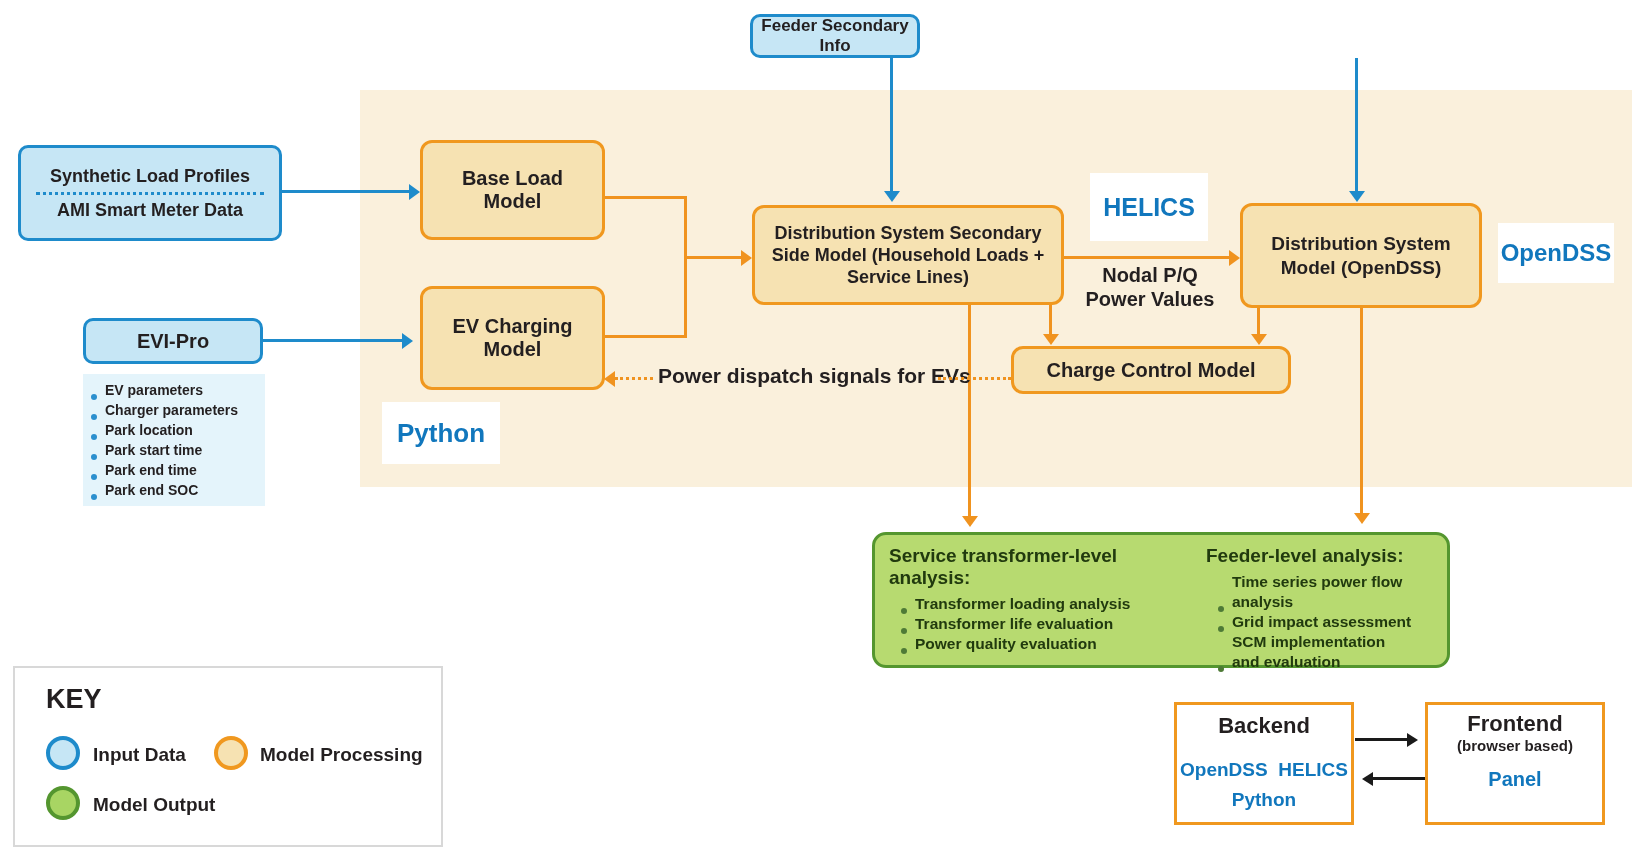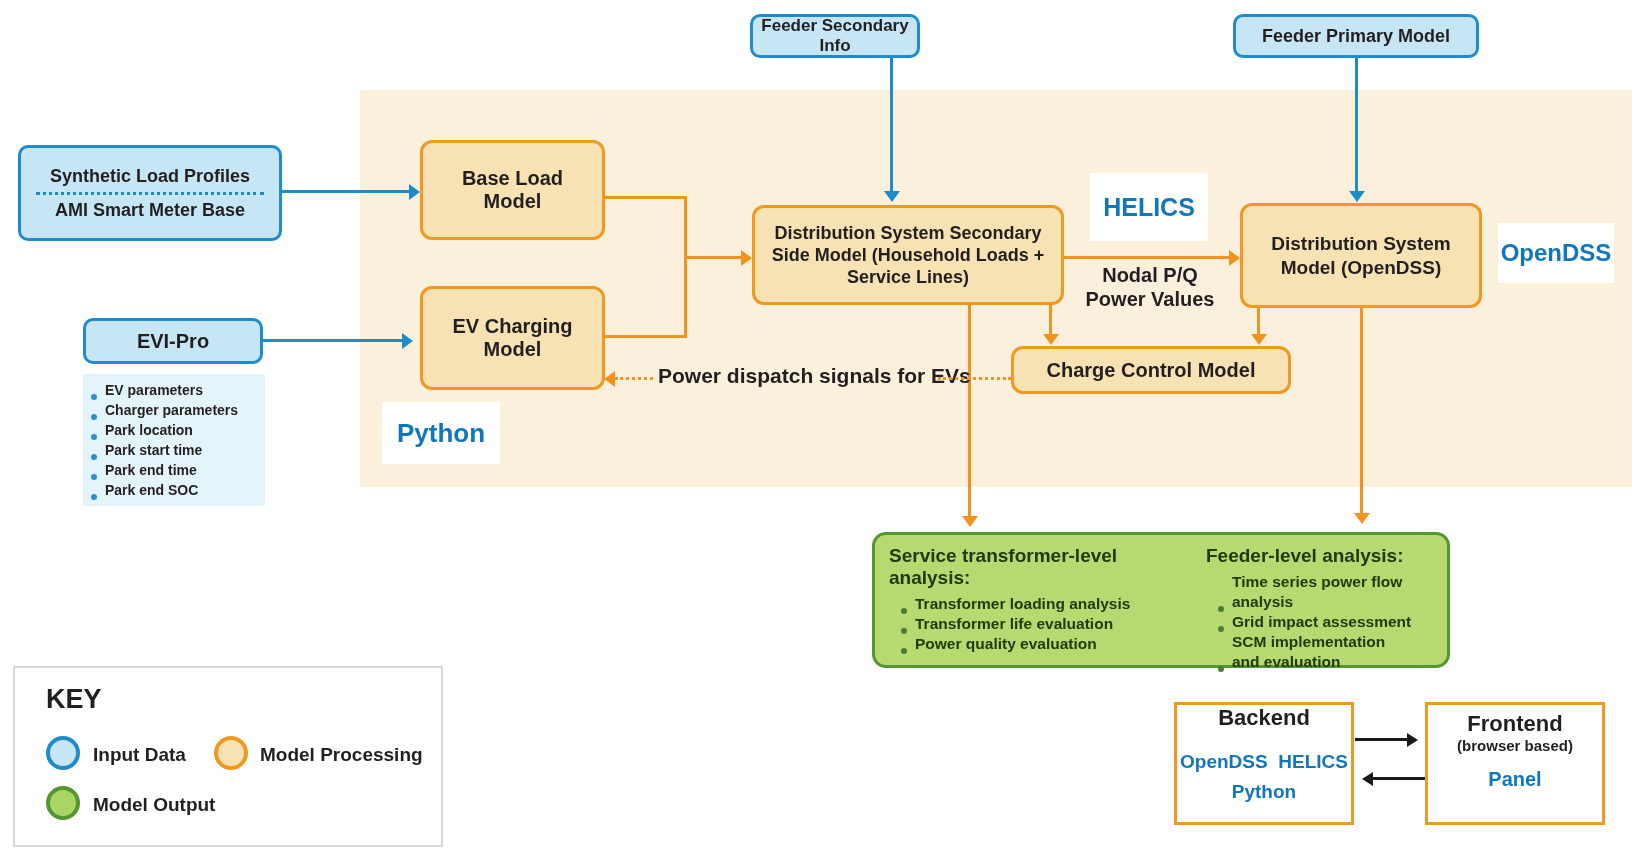--- a/index.html
+++ b/index.html
@@ -58,33 +58,30 @@
 </head>
 <body>
 
 <div id="stage">
 
   <div class="abs beige" style="left:360px;top:90px;width:1272px;height:397px;"></div>
 
   <div class="abs bluebox" style="left:750px;top:14px;width:170px;height:44px;font-size:17px;align-items:center;">
     <span>Feeder Secondary Info</span>
   </div>
-  <div class="abs bluebox" style="left:1233px;top:14px;width:246px;height:44px;font-size:18px;">
-    <span>Feeder Primary Model</span>
-  </div>
 
   <div class="ln ln-b" style="left:890px;top:58px;width:3px;height:134px;"></div>
   <div class="ah ah-down-b" style="left:884px;top:191px;"></div>
   <div class="ln ln-b" style="left:1355px;top:58px;width:3px;height:134px;"></div>
   <div class="ah ah-down-b" style="left:1349px;top:191px;"></div>
 
   <div class="abs bluebox" style="left:18px;top:145px;width:264px;height:96px;font-size:18px;flex-direction:column;">
     <span>Synthetic Load Profiles</span>
     <span class="dotted-div"></span>
-    <span>AMI Smart Meter Base</span>
+    <span>AMI Smart Meter Data</span>
   </div>
   <div class="ln ln-b" style="left:282px;top:190px;width:128px;height:3px;"></div>
   <div class="ah ah-right-b" style="left:409px;top:183.5px;"></div>
 
   <div class="abs bluebox" style="left:83px;top:318px;width:180px;height:46px;font-size:20px;">
     <span>EVI-Pro</span>
   </div>
   <div class="ln ln-b" style="left:263px;top:339px;width:140px;height:3px;"></div>
   <div class="ah ah-right-b" style="left:402px;top:332.5px;"></div>
 
@@ -217,21 +214,21 @@
     <div class="abs b" style="left:31px;top:16px;font-size:27px;">KEY</div>
     <div class="abs kcirc kc-blue" style="left:31px;top:68px;"></div>
     <div class="abs b" style="left:78px;top:76px;font-size:19px;">Input Data</div>
     <div class="abs kcirc kc-orange" style="left:199px;top:68px;"></div>
     <div class="abs b" style="left:245px;top:76px;font-size:19px;">Model Processing</div>
     <div class="abs kcirc kc-green" style="left:31px;top:118px;"></div>
     <div class="abs b" style="left:78px;top:126px;font-size:19px;">Model Output</div>
   </div>
 
   <div class="abs plainbox center" style="left:1174px;top:702px;width:180px;height:123px;">
-    <div class="b" style="font-size:22px;">Backend</div>
+    <div class="b" style="font-size:22px;margin-top:8px;">Backend</div>
     <div class="blue-t" style="font-size:19px;margin-top:20px;">
       <span>OpenDSS</span>&nbsp;&nbsp;<span>HELICS</span>
     </div>
     <div class="blue-t" style="font-size:19px;margin-top:8px;">Python</div>
   </div>
 
   <div class="ln ln-k" style="left:1355px;top:738px;width:53px;height:3px;"></div>
   <div class="ah ah-right-k" style="left:1407px;top:732.5px;"></div>
   <div class="ah ah-left-k" style="left:1362px;top:771.5px;"></div>
   <div class="ln ln-k" style="left:1372px;top:777px;width:53px;height:3px;"></div>

